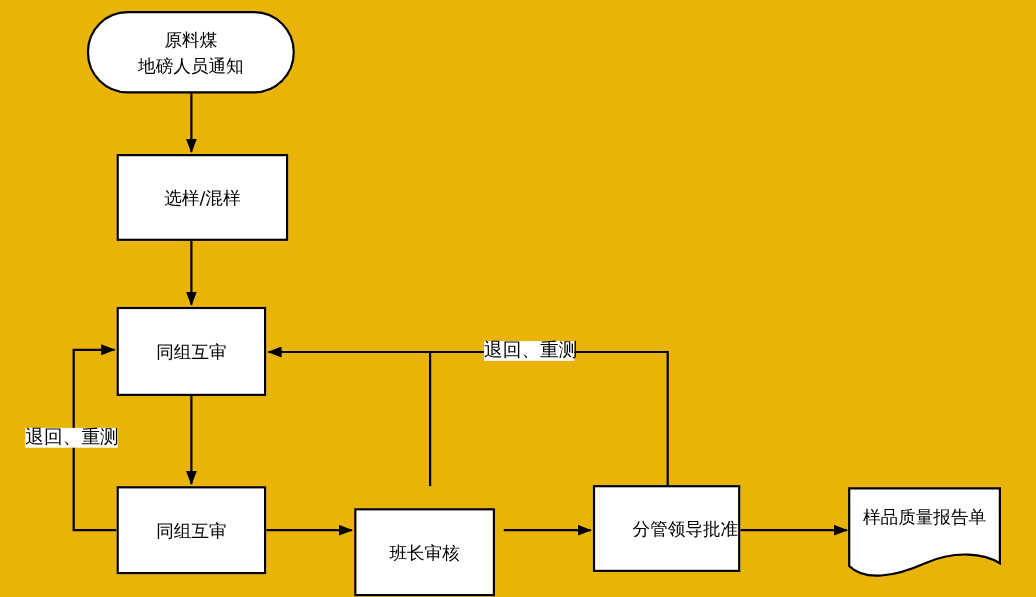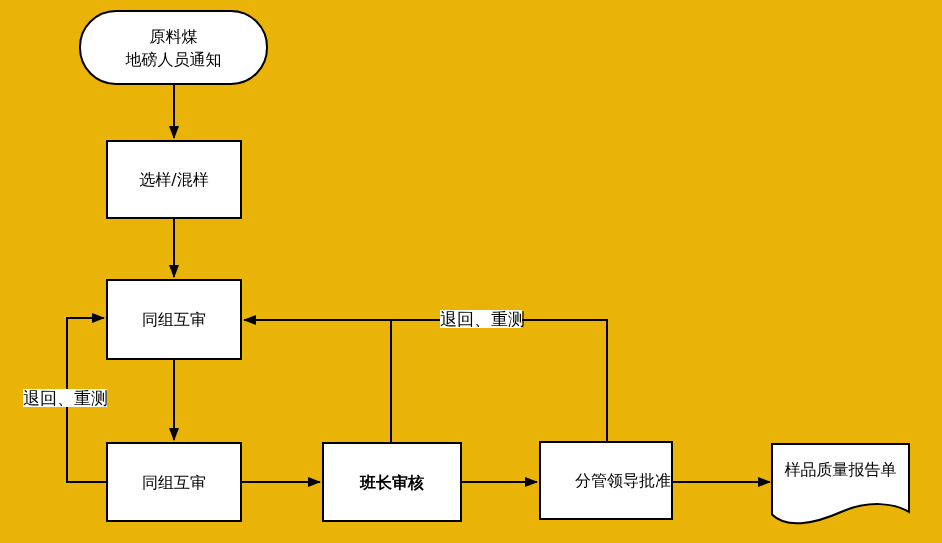--- a/index.html
+++ b/index.html
@@ -38,24 +38,24 @@
     text-align: center;
     white-space: nowrap;
   }
   .terminator {
     left: 79px;
     top: 10px;
     width: 189px;
     height: 75px;
     border-radius: 37px;
   }
-  .proc-sampling    { left: 106px; top: 140px; width: 136px; height: 79px; }
+  .proc-sampling    { left: 106px; top: 140px; width: 156px; height: 79px; }
   .proc-data-entry  { left: 106px; top: 279px; width: 136px; height: 81px; }
   .proc-peer-review { left: 106px; top: 442px; width: 136px; height: 80px; }
-  .proc-shift-lead  { left: 322px; top: 442px; width: 140px; height: 80px; font-weight: bold; }
+  .proc-shift-lead  { left: 322px; top: 462px; width: 128px; height: 80px; }
   .proc-approval    { left: 539px; top: 441px; width: 134px; height: 79px; align-items: flex-end; }
   .document-label {
     position: absolute;
     left: 773px;
     top: 458px;
     width: 135px;
     text-align: center;
     font-size: 16px;
     line-height: 23px;
     white-space: nowrap;

